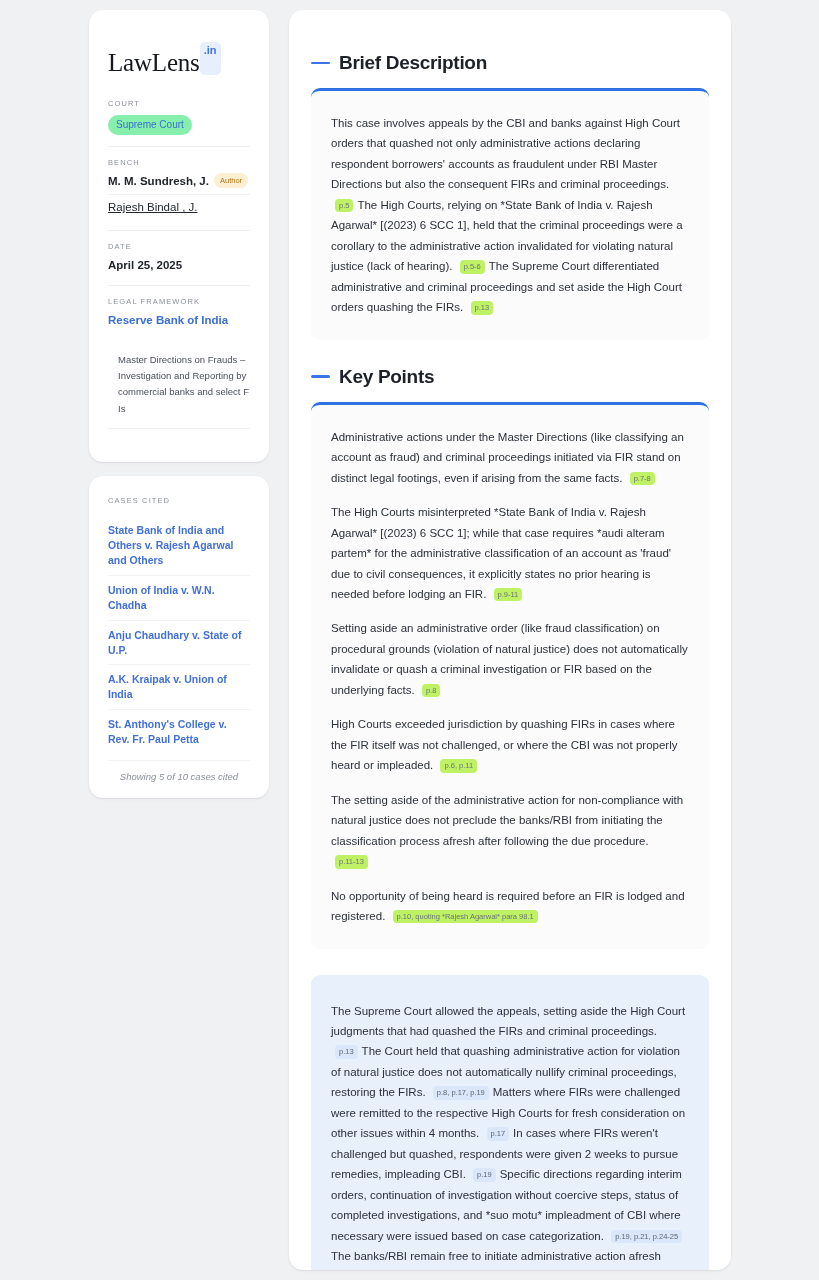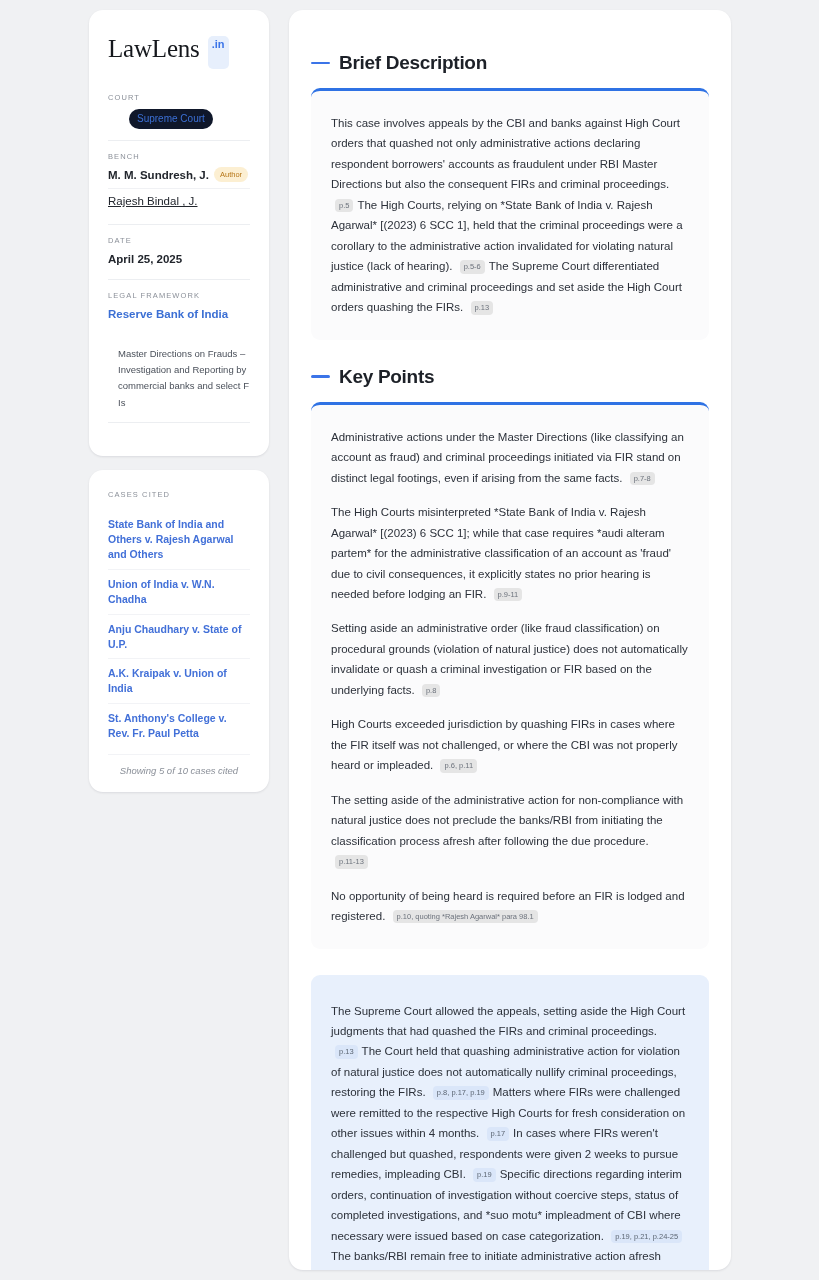--- a/index.html
+++ b/index.html
@@ -33,23 +33,23 @@
   .card {
     background: #ffffff;
     border-radius: 14px;
     box-shadow: 0 1px 3px rgba(16,24,40,0.06), 0 1px 2px rgba(16,24,40,0.04);
   }
 
   .brand-card { padding: 26px 19px 22px 19px; }
 
   .brand {
     display: flex;
-    align-items: flex-start;
-    gap: 8px;
+    align-items: flex-end;
     margin-bottom: 24px;
+    margin-top: 6px;
   }
   .brand-name {
     font-family: "Liberation Serif", serif;
     font-size: 25px;
     letter-spacing: -0.2px;
     color: #15181d;
     line-height: 1;
   }
   .brand-tld {
     font-size: 11px;
@@ -82,21 +82,21 @@
   }
   .meta-value.bold { font-weight: bold; }
 
   .pill {
     display: inline-block;
     font-size: 10px;
     line-height: 1;
     padding: 5px 8px;
     border-radius: 20px;
   }
-  .pill-blue { color: #3b6fd4; background: #0f172a; margin-left: 21px; }
+  .pill-blue { color: #3b6fd4; background: #86efac; }
   .pill-amber {
     color: #b67617;
     background: #fcefd2;
     font-size: 7.5px;
     padding: 3px 6px;
     border-radius: 20px;
     vertical-align: 2px;
   }
 
   .bench-row {
@@ -207,21 +207,21 @@
     font-size: 11.5px;
     line-height: 1.78;
     color: #2c313a;
   }
   .para + .para { margin-top: 14px; }
 
   .pagemark {
     display: inline-block;
     font-size: 7.5px;
     color: #6c727c;
-    background: #e5e5e5;
+    background: #bef264;
     border-radius: 4px;
     padding: 2px 4px;
     margin: 0 4px;
     vertical-align: 1px;
     line-height: 1.25;
     white-space: nowrap;
   }
   .panel.accent .pagemark { background: #dae6f9; color: #5d6774; }
 </style>
 </head>

